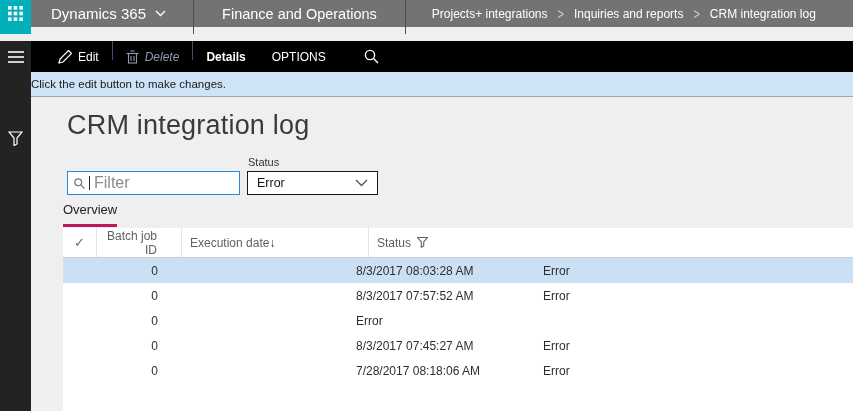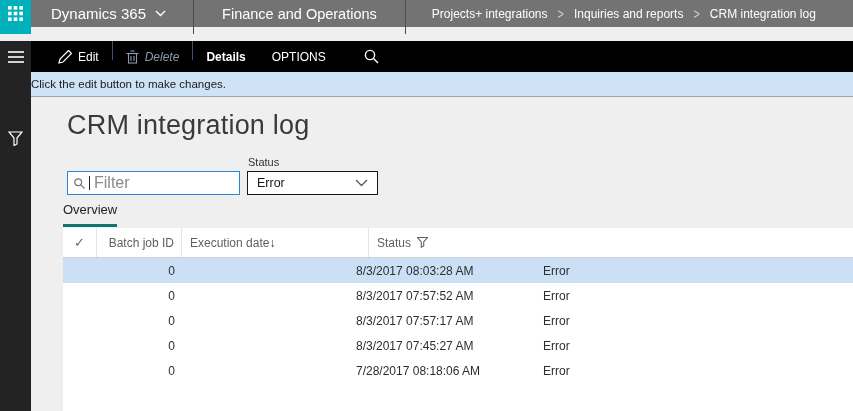--- a/index.html
+++ b/index.html
@@ -62,37 +62,37 @@
     font-family:"Liberation Sans", sans-serif; color:#15803d; background:transparent; width:100%; }
   .filter-box input::placeholder { color:#8b8b8b; opacity:1; }
   .caret { width:1px; height:14px; background:#222; flex:0 0 1px; }
 
   .status-combo { position:absolute; left:216px; top:74px; width:131px; height:24px;
     background:#fff; border:1px solid #161616; display:flex; align-items:center;
     justify-content:space-between; padding:0 9px; font-size:12.5px; color:#161616;
     cursor:pointer; }
 
   .tab { position:absolute; left:32px; top:105px; font-size:13px; color:#222;
-    padding-bottom:7px; border-bottom:3px solid #0f766e; cursor:pointer; }
+    padding-bottom:7px; border-bottom:3px solid #be185d; cursor:pointer; }
 
   
   .panel { position:absolute; left:32px; top:131px; width:790px; height:183px;
     background:#fff; }
   .g-row { display:flex; width:100%; }
   .g-head { height:30px; align-items:center; border-bottom:1px solid #cfcfcf;
     color:#5c6164; font-size:12px; }
   .g-head .c { border-right:1px solid #e4e4e4; height:100%;
     display:flex; align-items:center; }
   .g-head .c:last-child { border-right:none; }
   .g-body .g-row { height:25px; align-items:center; font-size:12px; color:#2e2e2e;
     cursor:pointer; }
   .g-body .g-row.selected { background:#cbe0f4; }
   .c-check  { width:34px; flex:0 0 34px; justify-content:center; display:flex; }
   .c-batch  { width:85px; flex:0 0 85px; justify-content:flex-end; display:flex;
-    padding-right:7px; text-align:right; }
+    padding-right:24px; text-align:right; }
   .c-desc   { width:166px; flex:0 0 166px; padding-left:4px; display:flex; }
   .c-date   { width:187px; flex:0 0 187px; padding-left:8px; display:flex;
     align-items:center; }
   .c-status { flex:1; padding-left:8px; display:flex; align-items:center; gap:6px; }
   .head-check { color:#6a6a6a; font-size:13px; }
   .sort-arrow { color:#333; font-size:12px; }
 
   svg { display:block; }
 </style>
 </head>
@@ -260,21 +260,20 @@
     <div class="c-check"></div>
     <div class="c-batch">0</div>
     <div class="c-desc"></div>
     <div class="c-date">8/3/2017 07:57:52 AM</div>
     <div class="c-status">Error</div>
   </div>
         <div class="g-row">
     <div class="c-check"></div>
     <div class="c-batch">0</div>
     <div class="c-desc"></div>
-    <div class="c-date">8/3/2017 07:57:17 AM</div>
     <div class="c-status">Error</div>
   </div>
         <div class="g-row">
     <div class="c-check"></div>
     <div class="c-batch">0</div>
     <div class="c-desc"></div>
     <div class="c-date">8/3/2017 07:45:27 AM</div>
     <div class="c-status">Error</div>
   </div>
         <div class="g-row">

